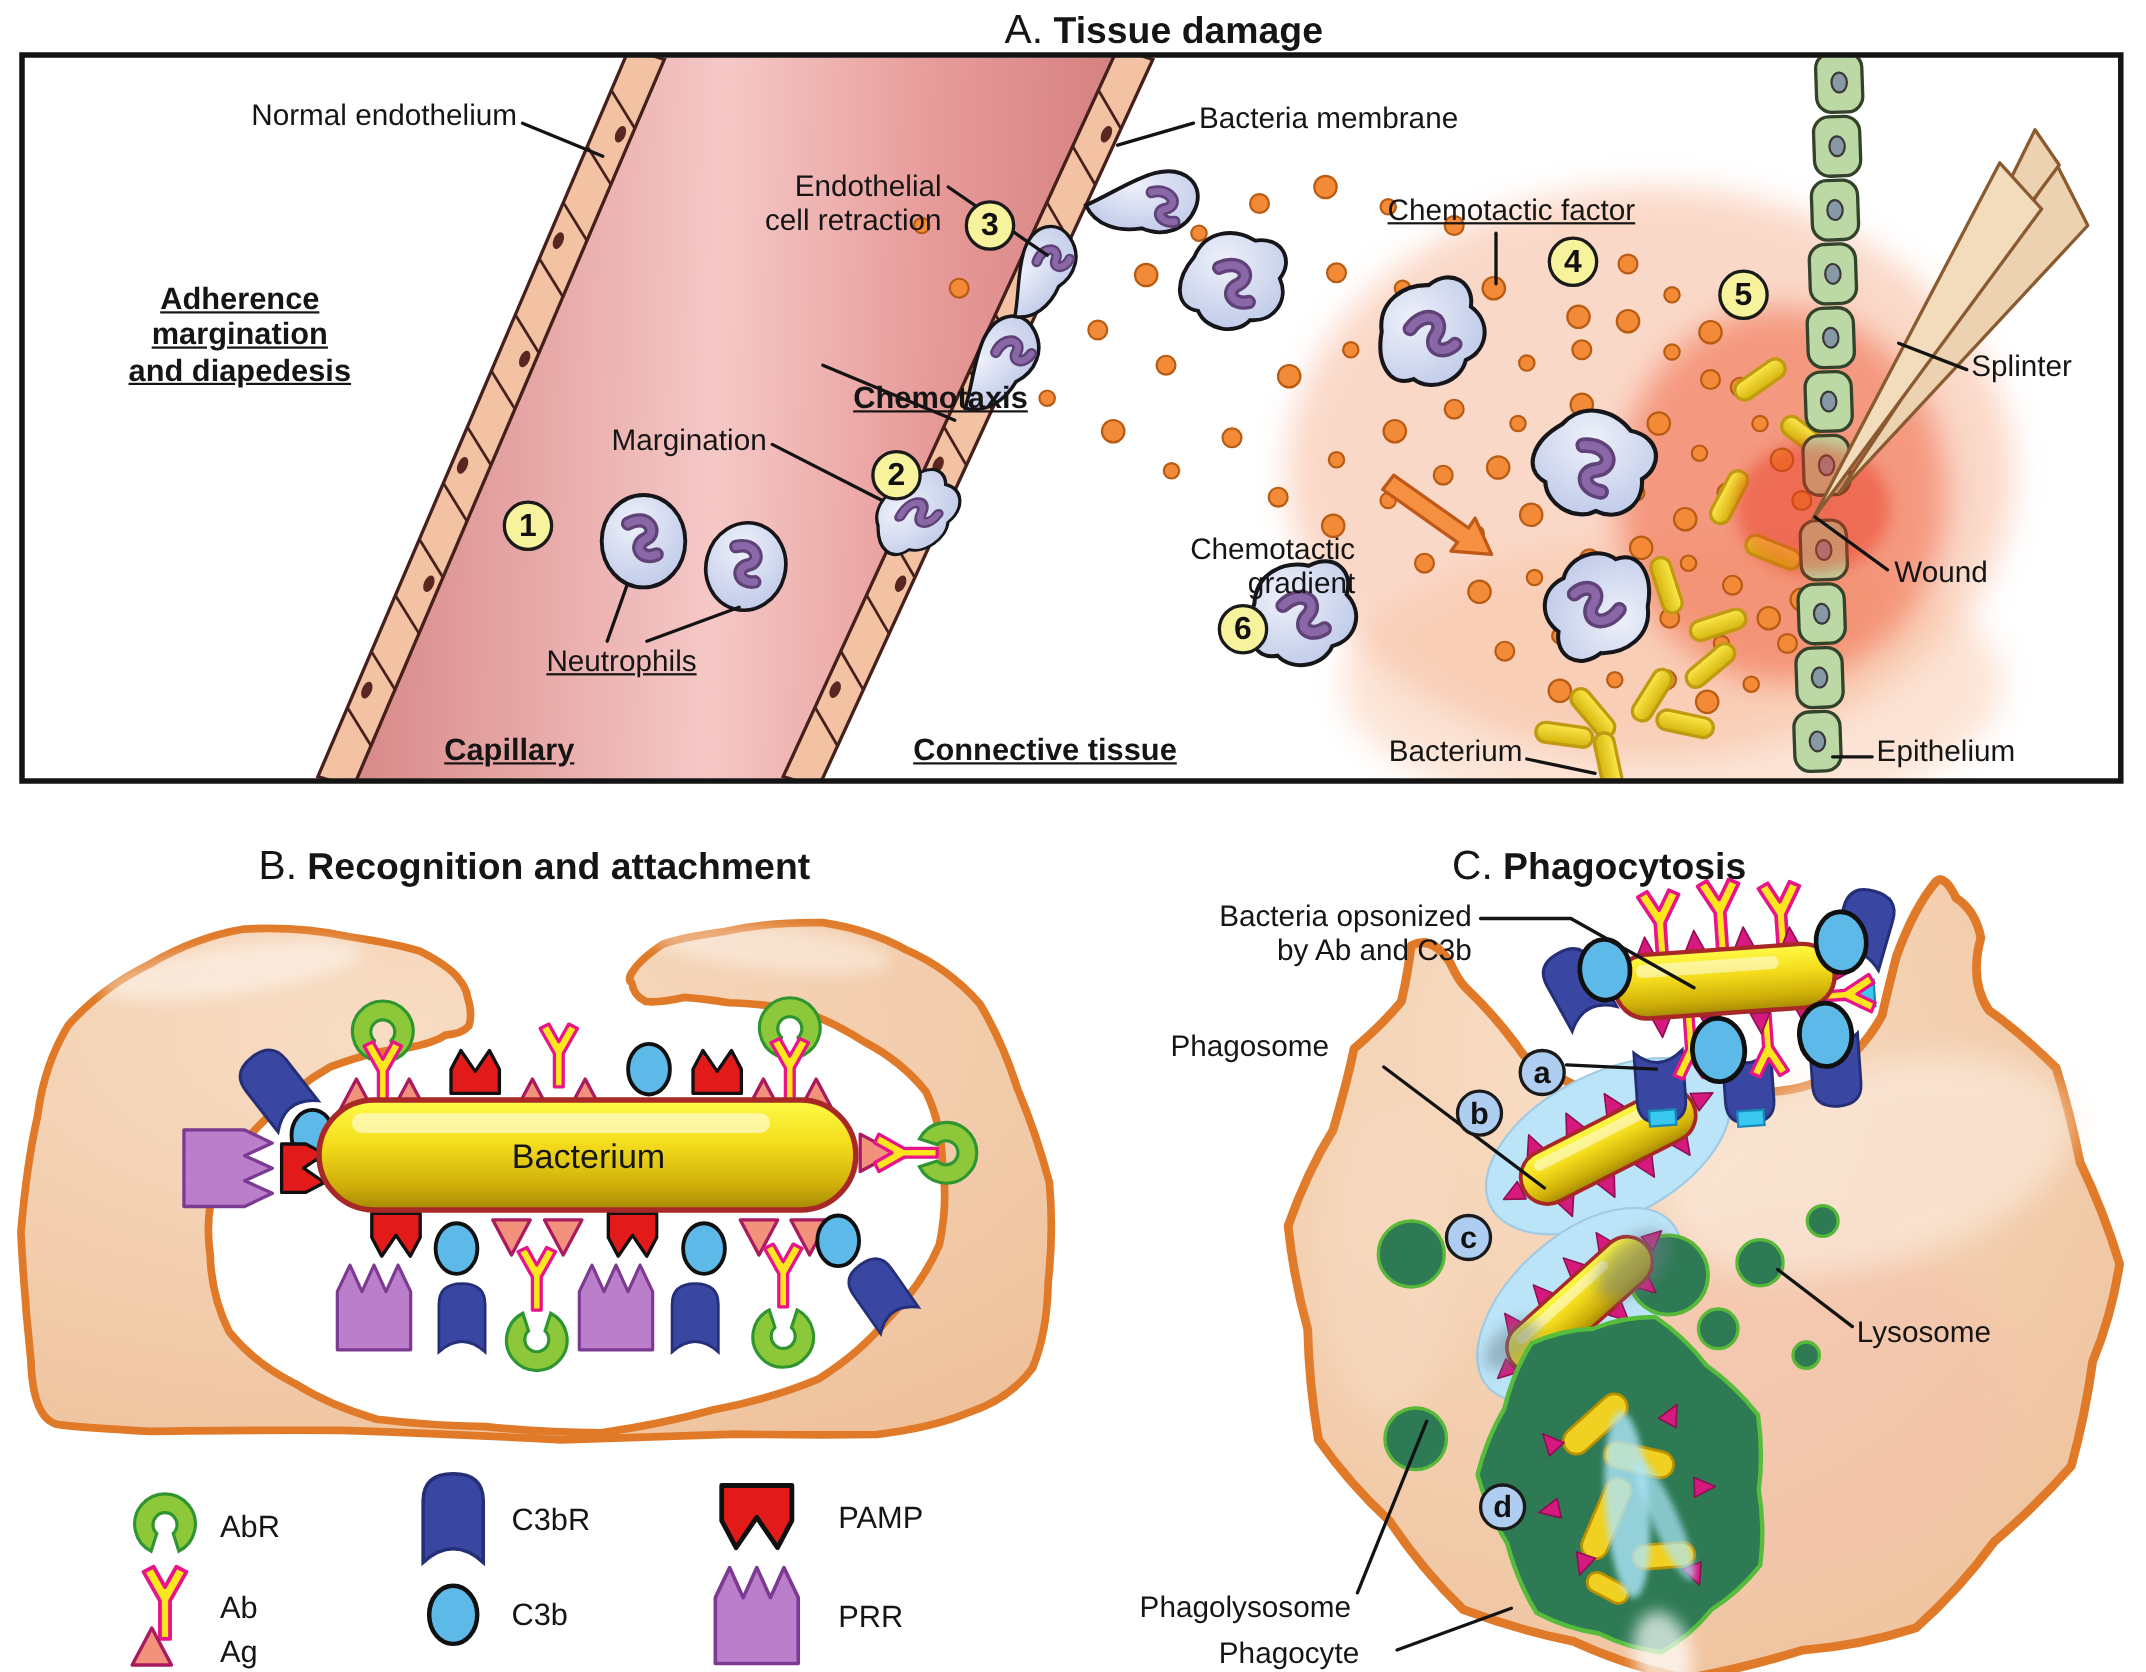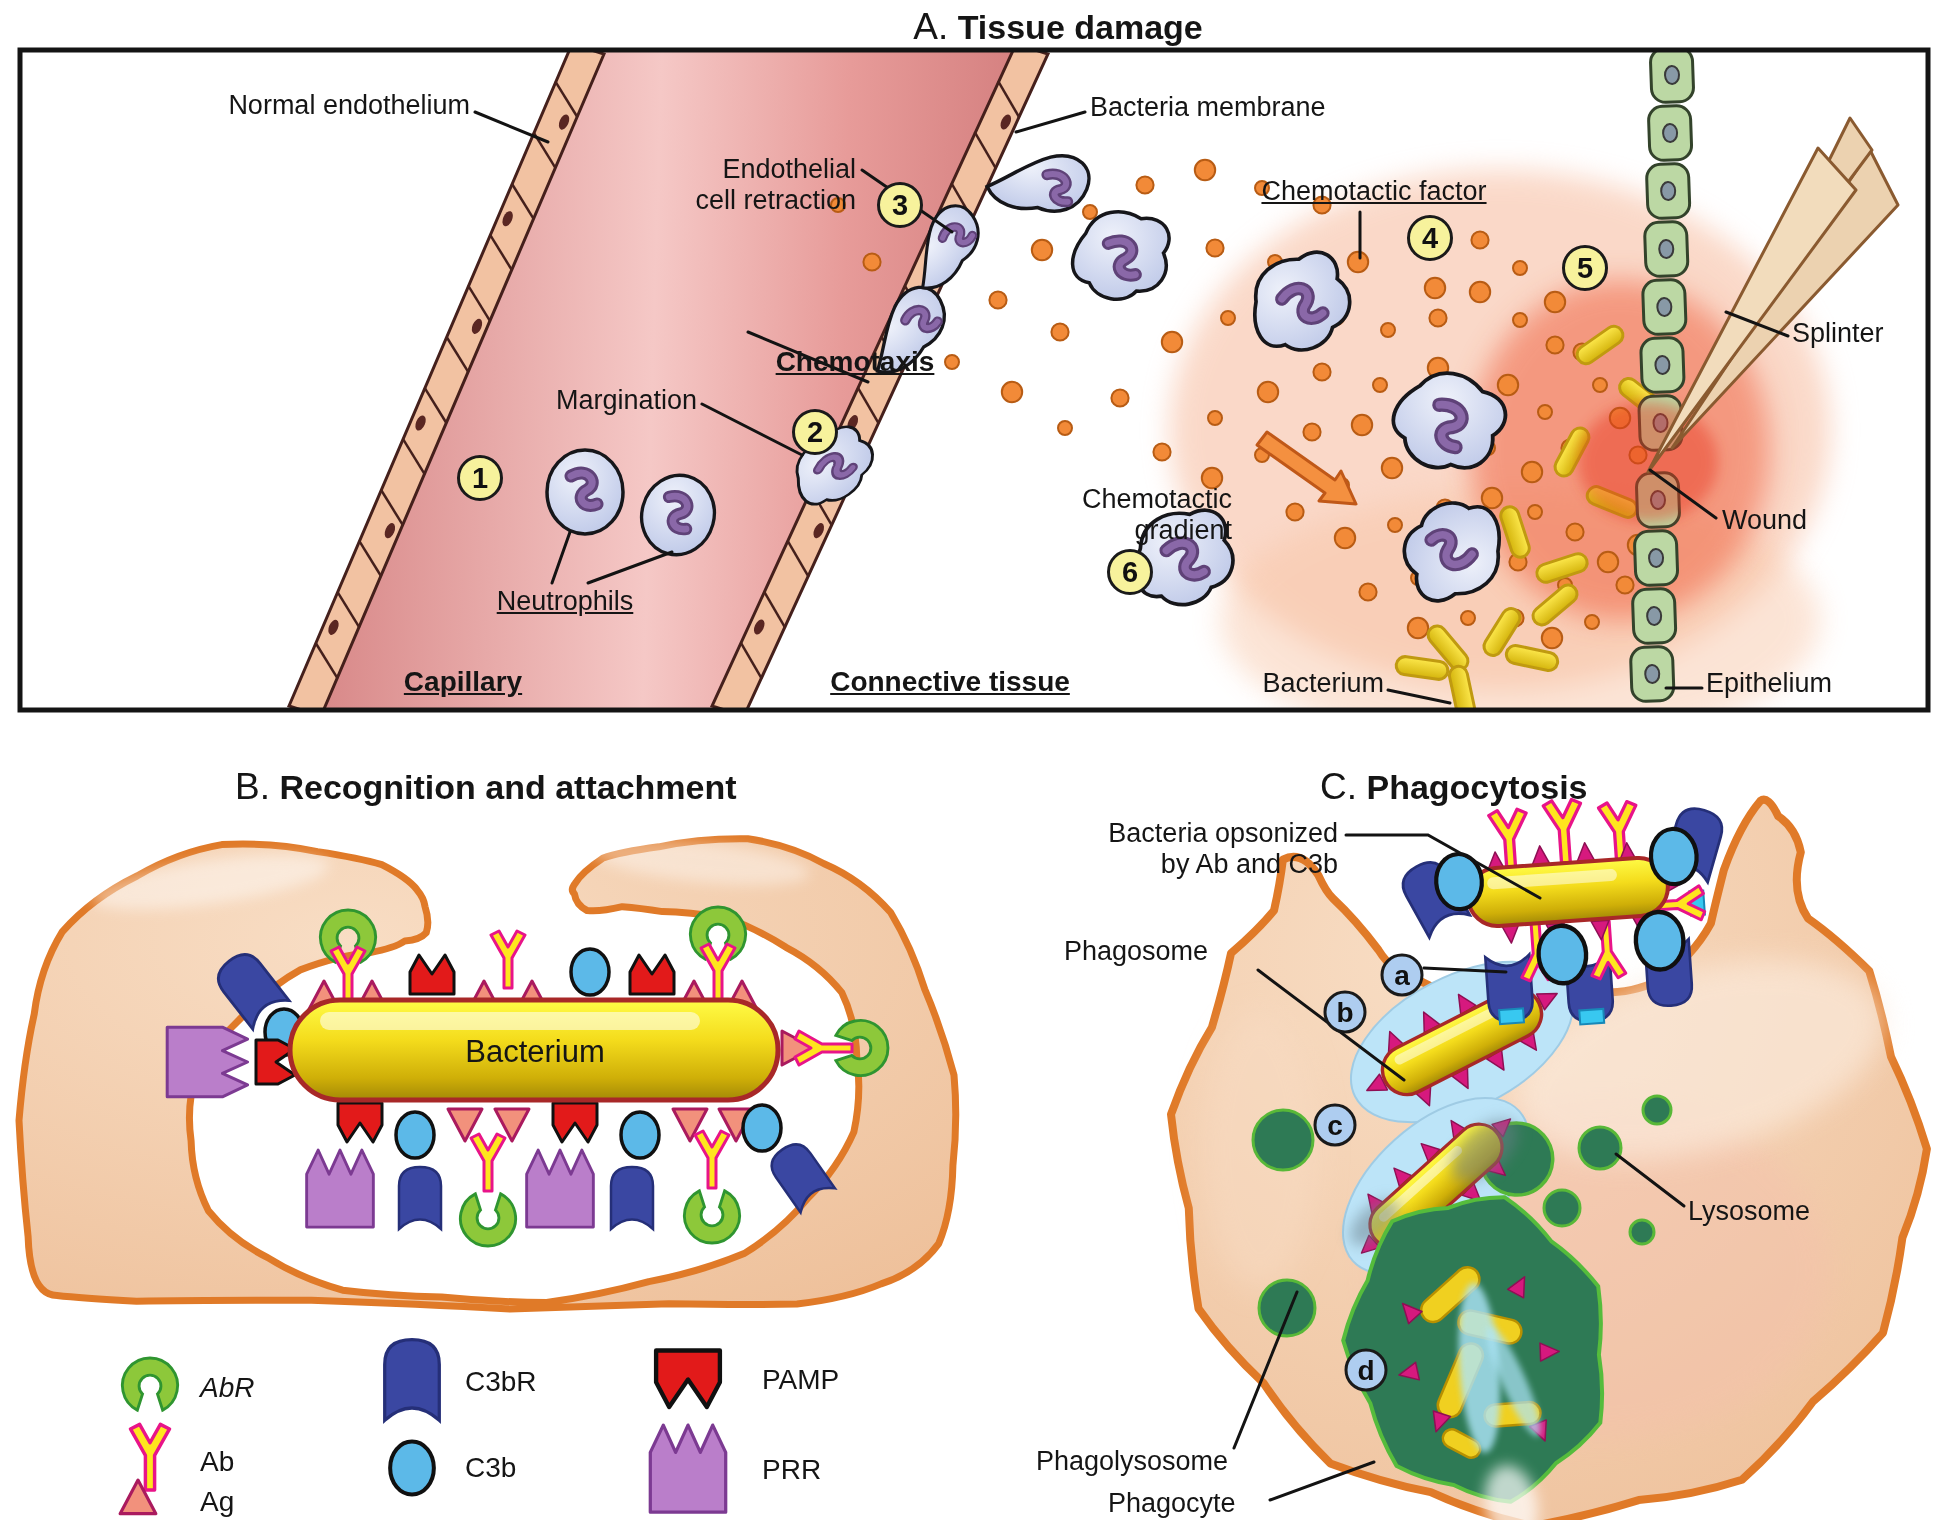--- a/index.html
+++ b/index.html
@@ -479,20 +479,23 @@
   <line x1="1270" y1="1500" x2="1374" y2="1462"></line>
 </g>
 </svg>
 
 <div class="title" style="left:1058px;top:6px;transform:translateX(-50%);">
   <span class="pre">A.</span>
   <span class="main">Tissue damage</span>
 </div>
 
 <div class="lbl" style="right:1481px;top:90px;">Normal endothelium</div>
+<div class="lbl b c" style="left:218px;top:256px;transform:translateX(-50%);">Adherence
+margination
+and diapedesis</div>
 <div class="lbl r" style="right:1095px;top:106px;margin-top:48px;">Endothelial
 cell retraction</div>
 <div class="lbl" style="right:1254px;top:385px;">Margination</div>
 <div class="lbl b c" style="left:855px;top:346px;transform:translateX(-50%);">Chemotaxis</div>
 <div class="lbl c" style="left:565px;top:586px;transform:translateX(-50%);">Neutrophils</div>
 <div class="lbl b c" style="left:463px;top:666px;transform:translateX(-50%);">Capillary</div>
 <div class="lbl b c" style="left:950px;top:666px;transform:translateX(-50%);">Connective tissue</div>
 <div class="lbl" style="left:1090px;top:92px;">Bacteria membrane</div>
 <div class="lbl c" style="left:1374px;top:176px;transform:translateX(-50%);">Chemotactic factor</div>
 <div class="lbl r" style="right:719px;top:484px;">Chemotactic
@@ -508,21 +511,21 @@
 <div class="step" style="left:1430px;top:238px;">4</div>
 <div class="step" style="left:1585px;top:268px;">5</div>
 <div class="step" style="left:1130px;top:572px;">6</div>
 
 <div class="title" style="left:235px;top:766px;">
   <span class="pre">B.</span>
   <span class="main">Recognition and attachment</span>
 </div>
 <div class="lbl" style="left:535px;top:1052px;transform:translate(-50%,-50%);font-size:31px;">Bacterium</div>
 
-<div class="legend-lbl" style="left:200px;top:1372px;font-style:italic;">AbR</div>
+<div class="legend-lbl" style="left:200px;top:1372px;">AbR</div>
 <div class="legend-lbl" style="left:200px;top:1446px;">Ab</div>
 <div class="legend-lbl" style="left:200px;top:1486px;">Ag</div>
 <div class="legend-lbl" style="left:465px;top:1366px;">C3bR</div>
 <div class="legend-lbl" style="left:465px;top:1452px;">C3b</div>
 <div class="legend-lbl" style="left:762px;top:1364px;">PAMP</div>
 <div class="legend-lbl" style="left:762px;top:1454px;">PRR</div>
 
 <div class="title" style="left:1320px;top:766px;">
   <span class="pre">C.</span>
   <span class="main">Phagocytosis</span>

